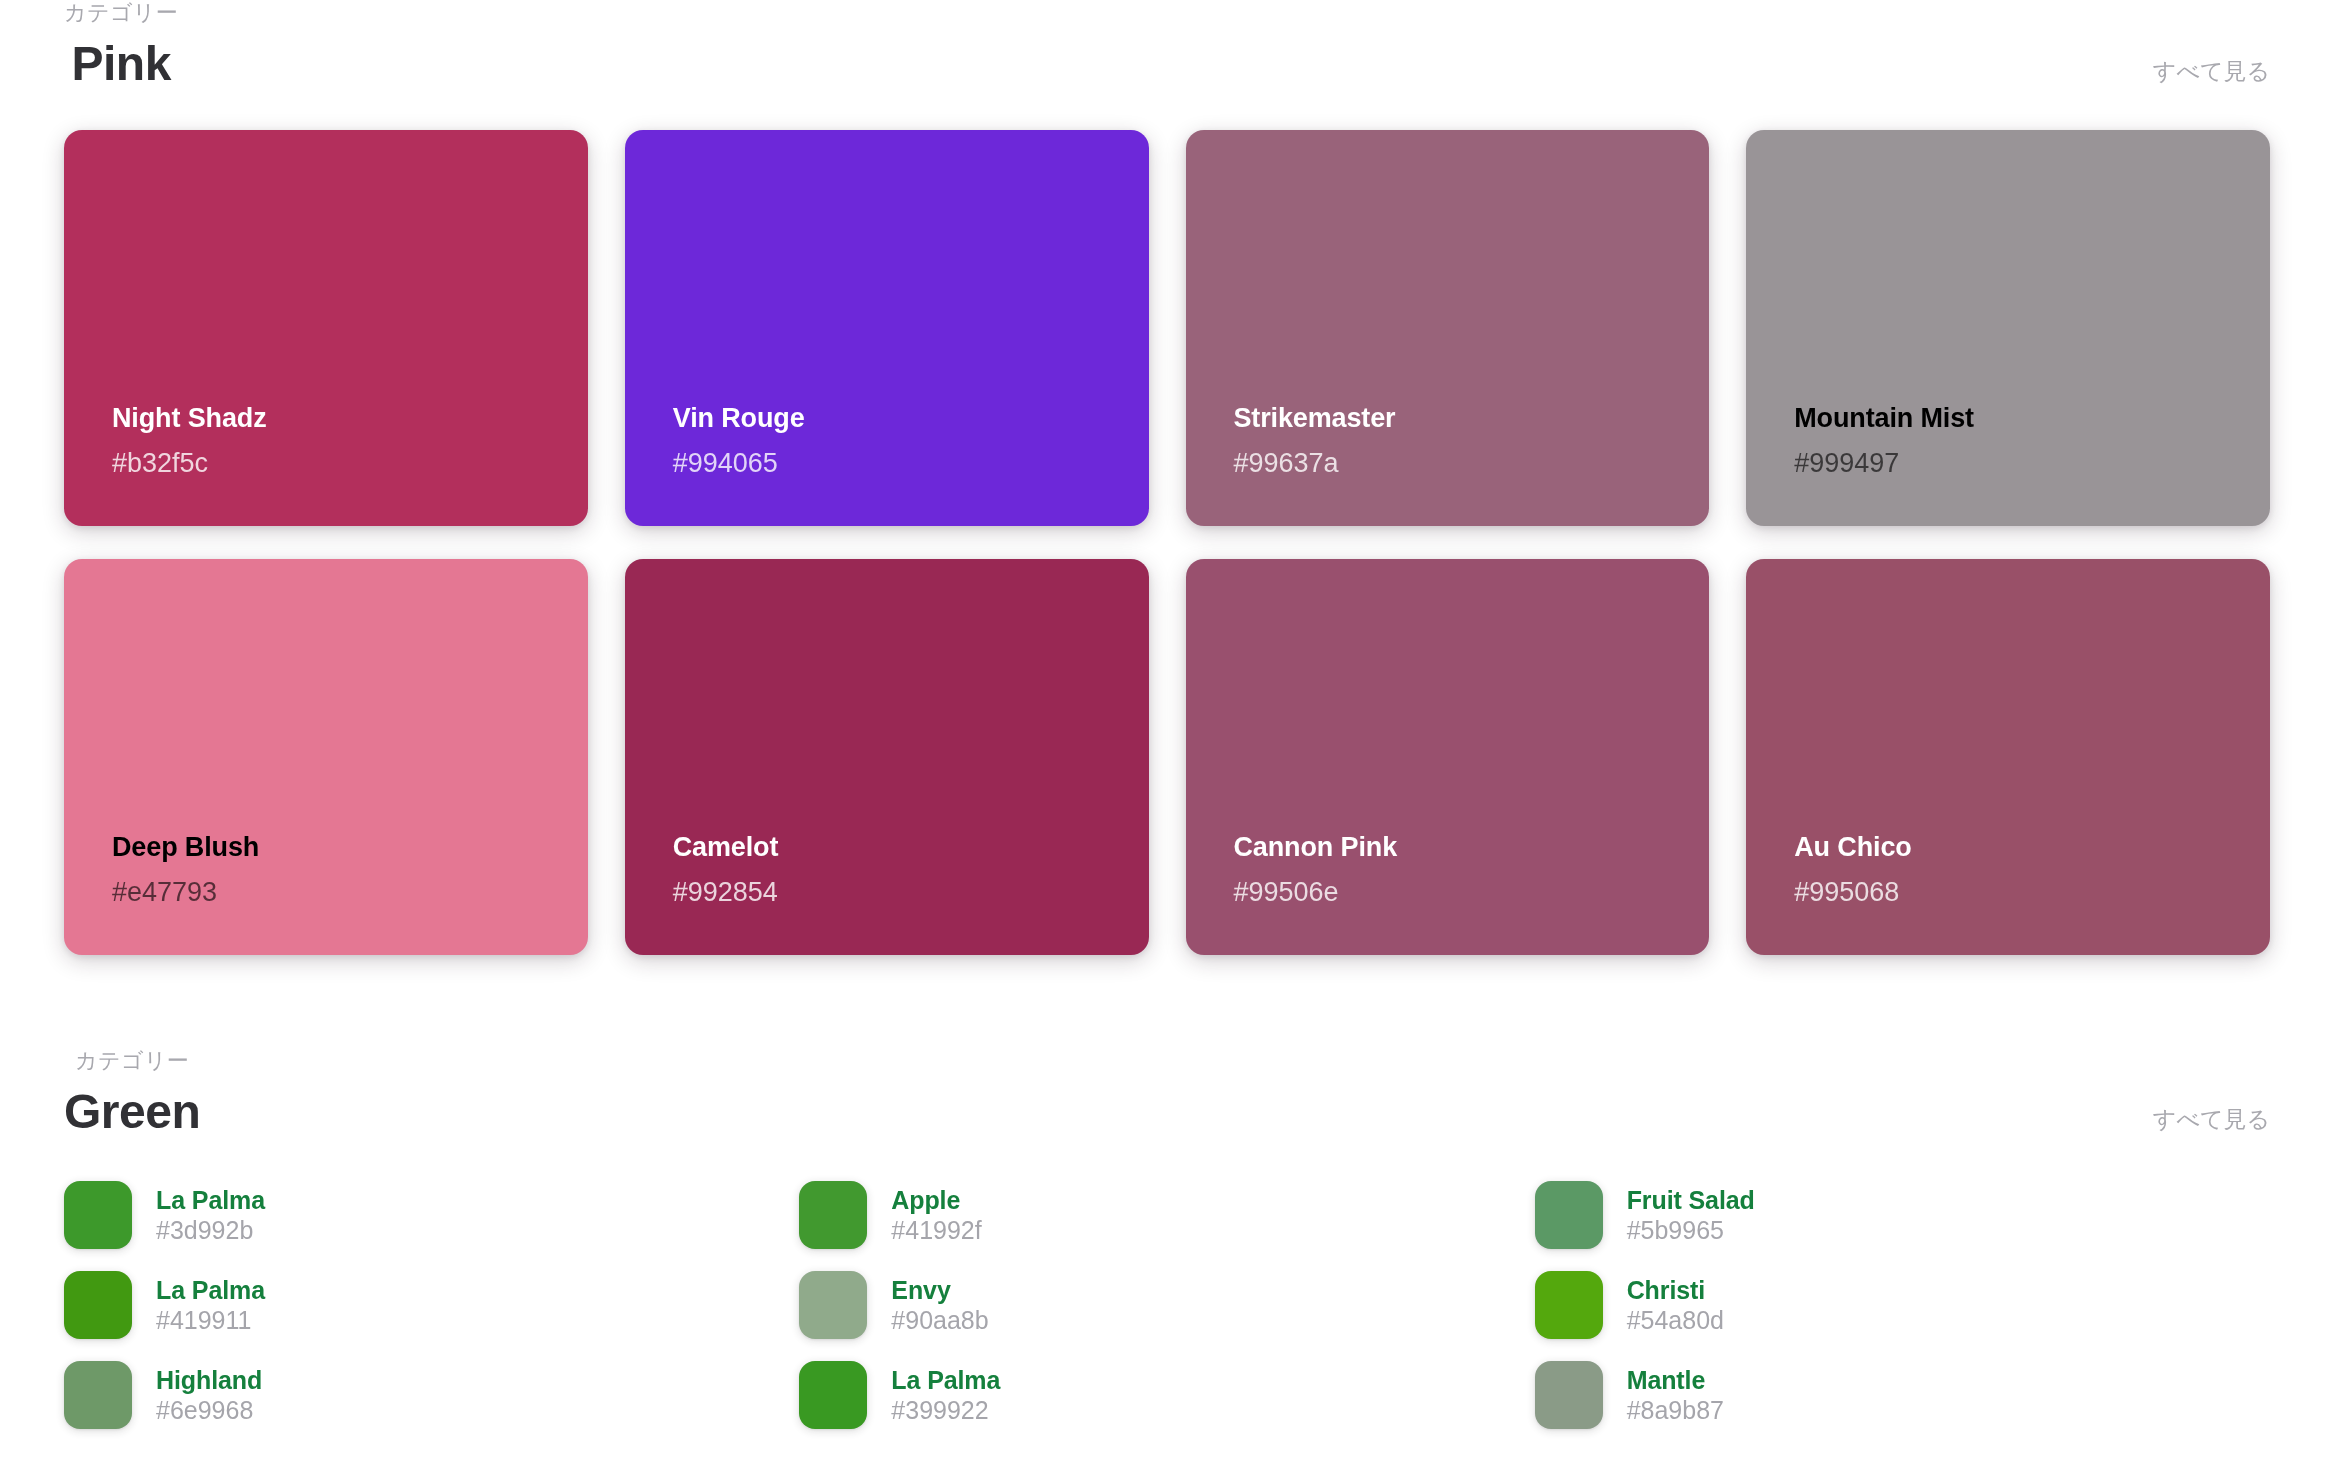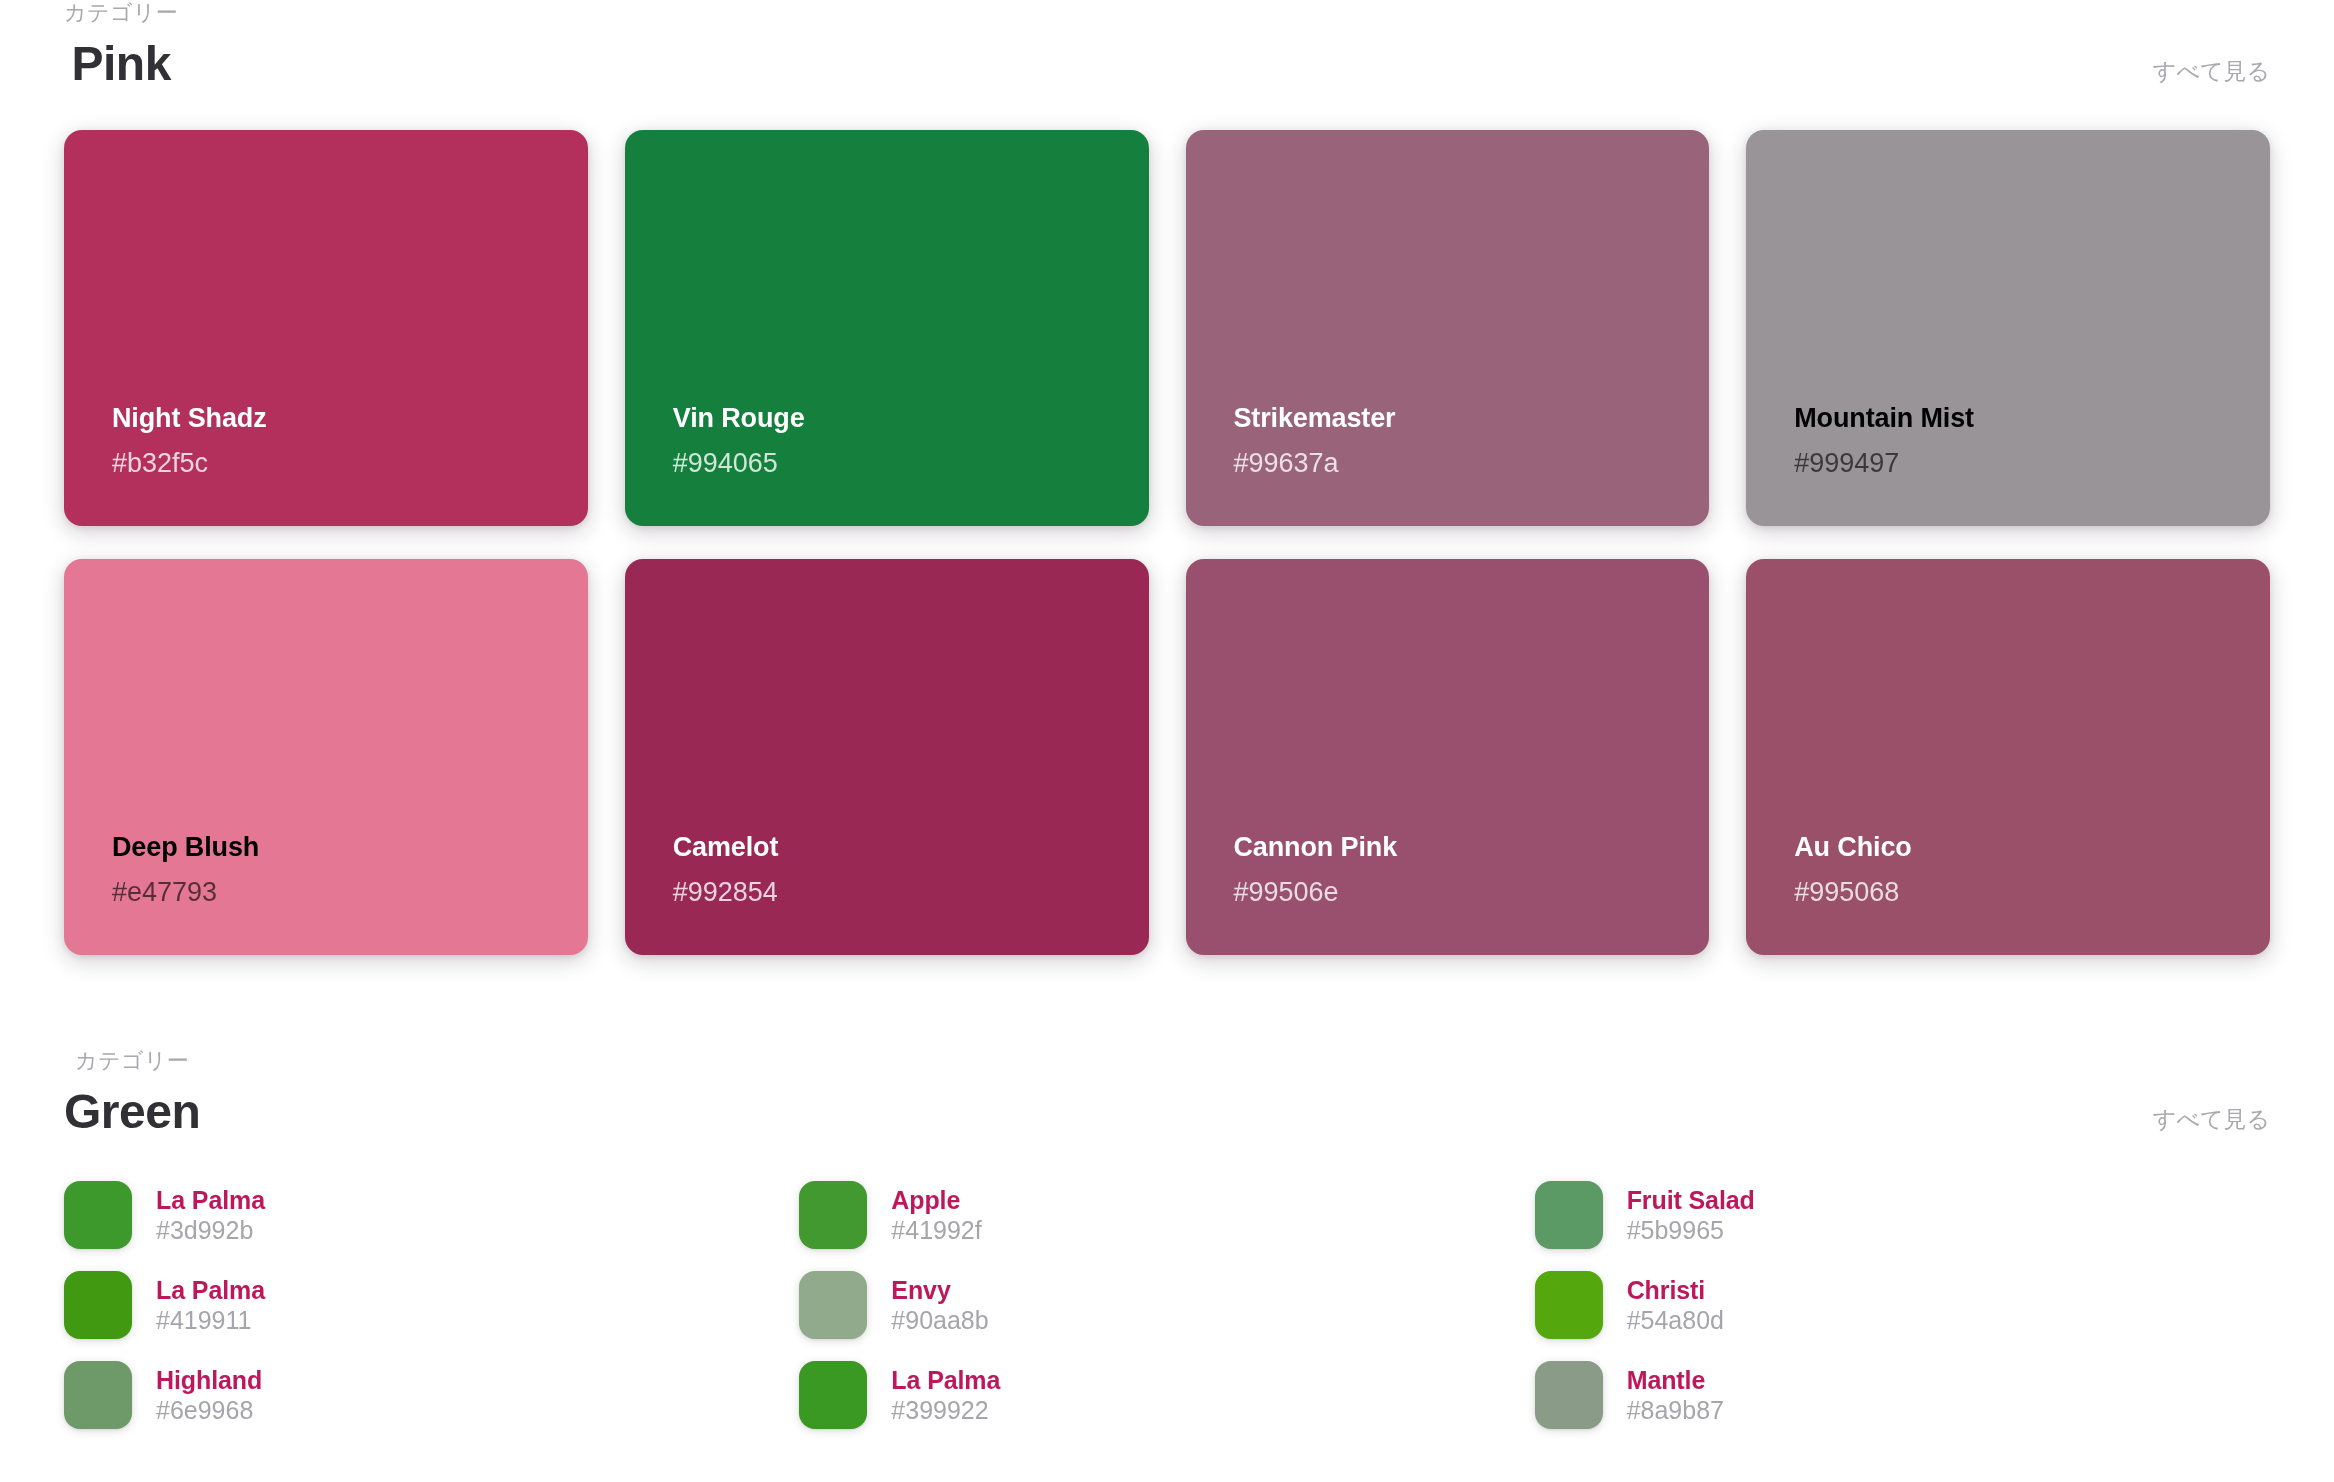--- a/index.html
+++ b/index.html
@@ -137,21 +137,21 @@
     border-radius: 16px;
     box-shadow: 0 2px 8px rgba(40, 40, 40, 0.16),
                 0 1px 2px rgba(40, 40, 40, 0.08);
   }
 
   .swatch-text { display: flex; flex-direction: column; }
 
   .swatch-name {
     font-size: 25px;
     font-weight: 700;
-    color: #be185d;
+    color: #15803d;
     line-height: 1.2;
     letter-spacing: -0.004em;
   }
 
   .swatch-hex {
     font-size: 25px;
     font-weight: 400;
     color: #a5a5ab;
     line-height: 1.25;
   }
@@ -173,21 +173,21 @@
 
     <div class="card-grid">
 
       <div class="color-card on-dark" style="background-color: rgb(179, 47, 92);">
         <div class="card-body">
           <div class="card-name">Night Shadz</div>
           <div class="card-hex">#b32f5c</div>
         </div>
       </div>
 
-      <div class="color-card on-dark" style="background-color: #15803d;">
+      <div class="color-card on-dark" style="background-color: #6d28d9;">
         <div class="card-body">
           <div class="card-name">Vin Rouge</div>
           <div class="card-hex">#994065</div>
         </div>
       </div>
 
       <div class="color-card on-dark" style="background-color: rgb(153, 99, 122);">
         <div class="card-body">
           <div class="card-name">Strikemaster</div>
           <div class="card-hex">#99637a</div>

